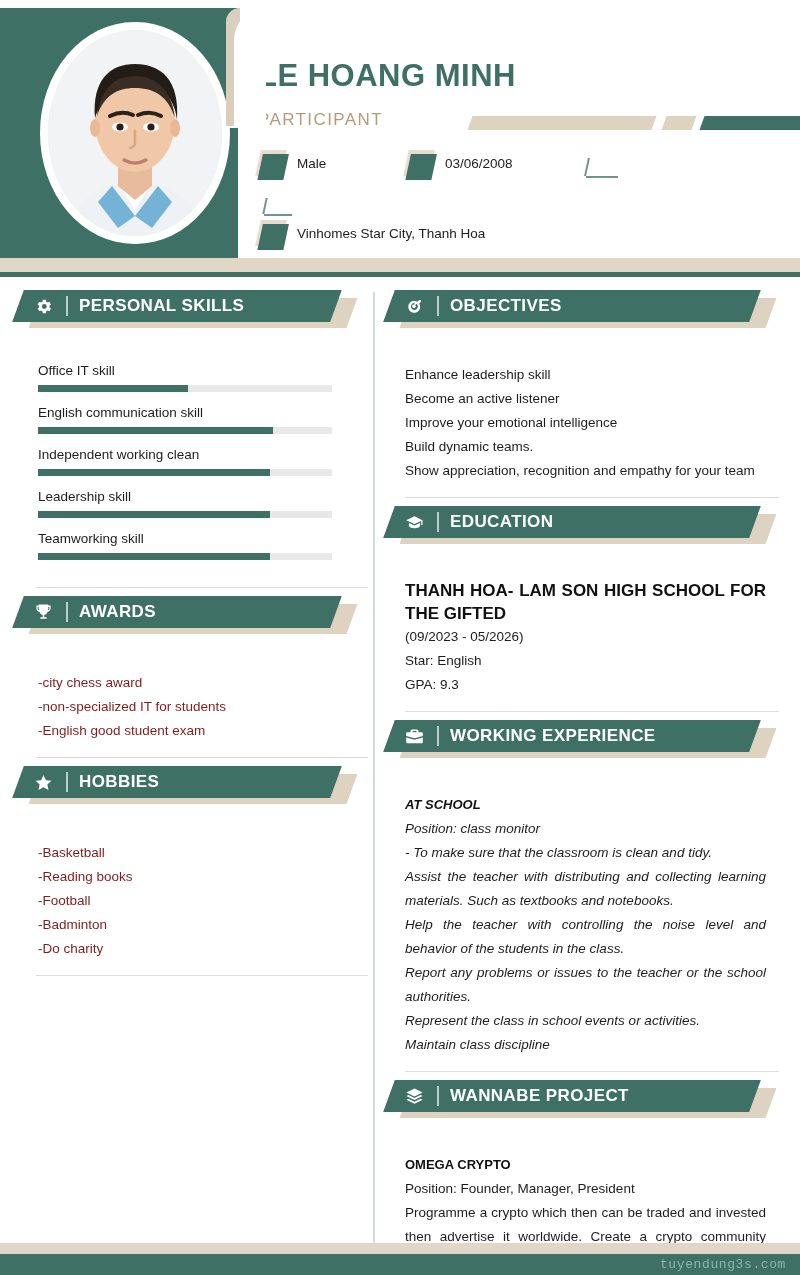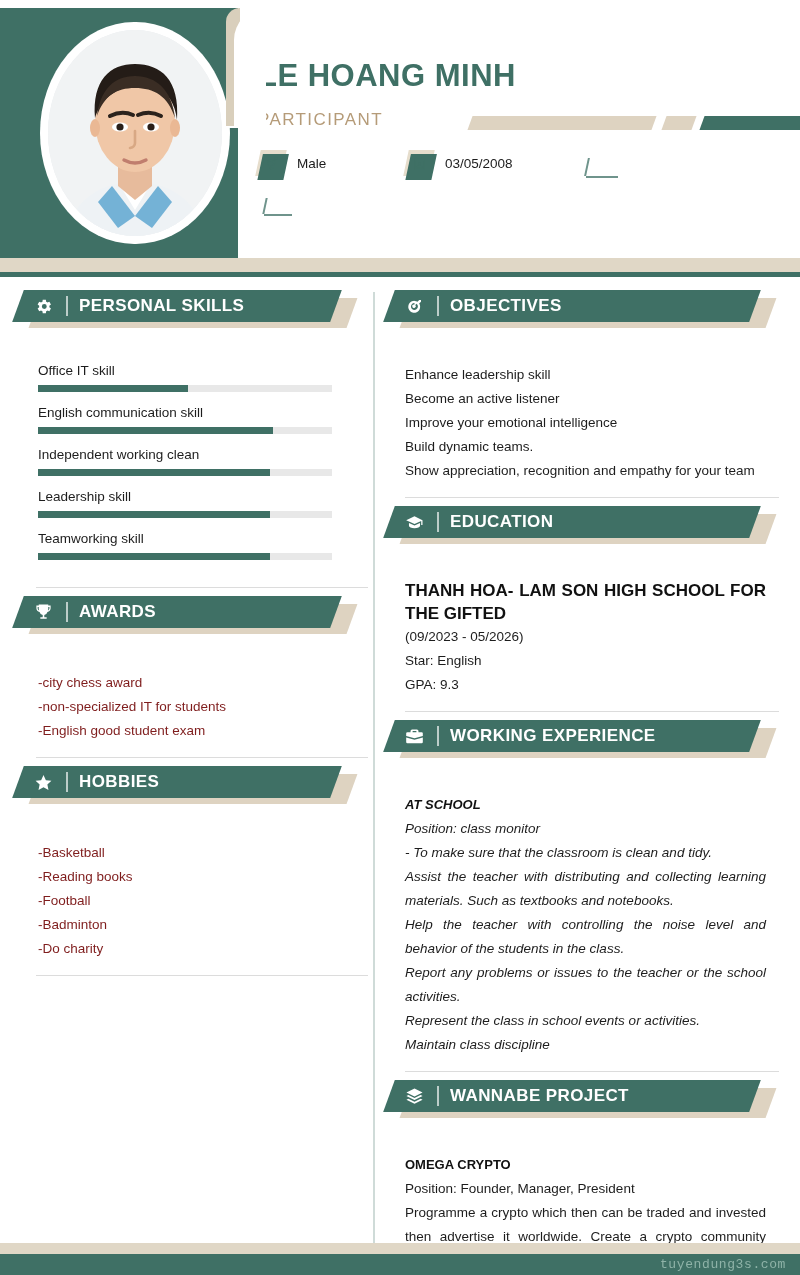--- a/index.html
+++ b/index.html
@@ -197,37 +197,45 @@
             </svg>
         </span>
         <span class="ctext">Male</span>
       </div>
       <div class="citem" style="left:148px;top:0;">
         <span class="ibadge">
           <svg viewBox="0 0 24 24">
               <path d="M6 2v2H4v18h16V4h-2V2h-2v2H8V2H6Zm-.4 6h12.8v12H5.6V8Zm6.4 1.8a2.1 2.1 0 1 0 0 4.2 2.1 2.1 0 0 0 0-4.2Zm0 5c-2.3 0-4.2 1.1-4.2 2.4v.6h8.4v-.6c0-1.3-1.9-2.4-4.2-2.4Z"></path>
             </svg>
         </span>
-        <span class="ctext">03/05/2008</span>
+        <span class="ctext">03/06/2008</span>
       </div>
       <div class="citem" style="left:322px;top:2px;">
         <span class="ibadge empty"></span>
         <span class="ctext"></span>
       </div>
       <div class="ghost-line" style="left:328px;top:26px;width:32px;"></div>
       <div class="ghost-line" style="left:328px;top:8px;width:2px;height:18px;transform:skewX(-12deg);"></div>
     </div>
 
     <div class="contact-row crow2" style="width:520px;height:60px;">
       <div class="citem" style="left:0;top:0;">
         <span class="ibadge empty"></span>
       </div>
       <div class="ghost-line" style="left:6px;top:22px;width:28px;"></div>
       <div class="ghost-line" style="left:6px;top:6px;width:2px;height:16px;transform:skewX(-12deg);"></div>
 
+      <div class="citem" style="left:0;top:28px;">
+        <span class="ibadge">
+          <svg viewBox="0 0 24 24">
+              <path d="M12 2C8.1 2 5 5.1 5 9c0 5.2 7 13 7 13s7-7.8 7-13c0-3.9-3.1-7-7-7Zm0 9.5A2.5 2.5 0 1 1 12 6.5a2.5 2.5 0 0 1 0 5Z"></path>
+            </svg>
+        </span>
+        <span class="ctext">Vinhomes Star City, Thanh Hoa</span>
+      </div>
     </div>
   </div>
 
   <div class="band-beige"></div>
   <div class="band-green"></div>
 
   <div class="vdivider"></div>
 
   <div class="body-area">
 
@@ -398,21 +406,21 @@
               <span class="banner-title">WORKING EXPERIENCE</span>
             </div>
           </div>
         </div>
         <div class="sec-body" style="padding-left:16px;padding-right:12px;font-style:italic;">
           <div class="rbold-plain">AT SCHOOL</div>
           <div class="rtext">Position: class monitor</div>
           <div class="rtext">- To make sure that the classroom is clean and tidy.</div>
           <div class="rtext just">Assist the teacher with distributing and collecting learning materials. Such as textbooks and notebooks.</div>
           <div class="rtext just">Help the teacher with controlling the noise level and behavior of the students in the class.</div>
-          <div class="rtext just">Report any problems or issues to the teacher or the school activities.</div>
+          <div class="rtext just">Report any problems or issues to the teacher or the school authorities.</div>
           <div class="rtext">Represent the class in school events or activities.</div>
           <div class="rtext">Maintain class discipline</div>
         </div>
         <div class="sec-rule right"></div>
       </div>
 
       <div class="sec" style="margin-top:8px;">
         <div class="banner">
           <div class="banner-beige" style="width:366px;"></div>
           <div class="banner-green" style="width:366px;">

